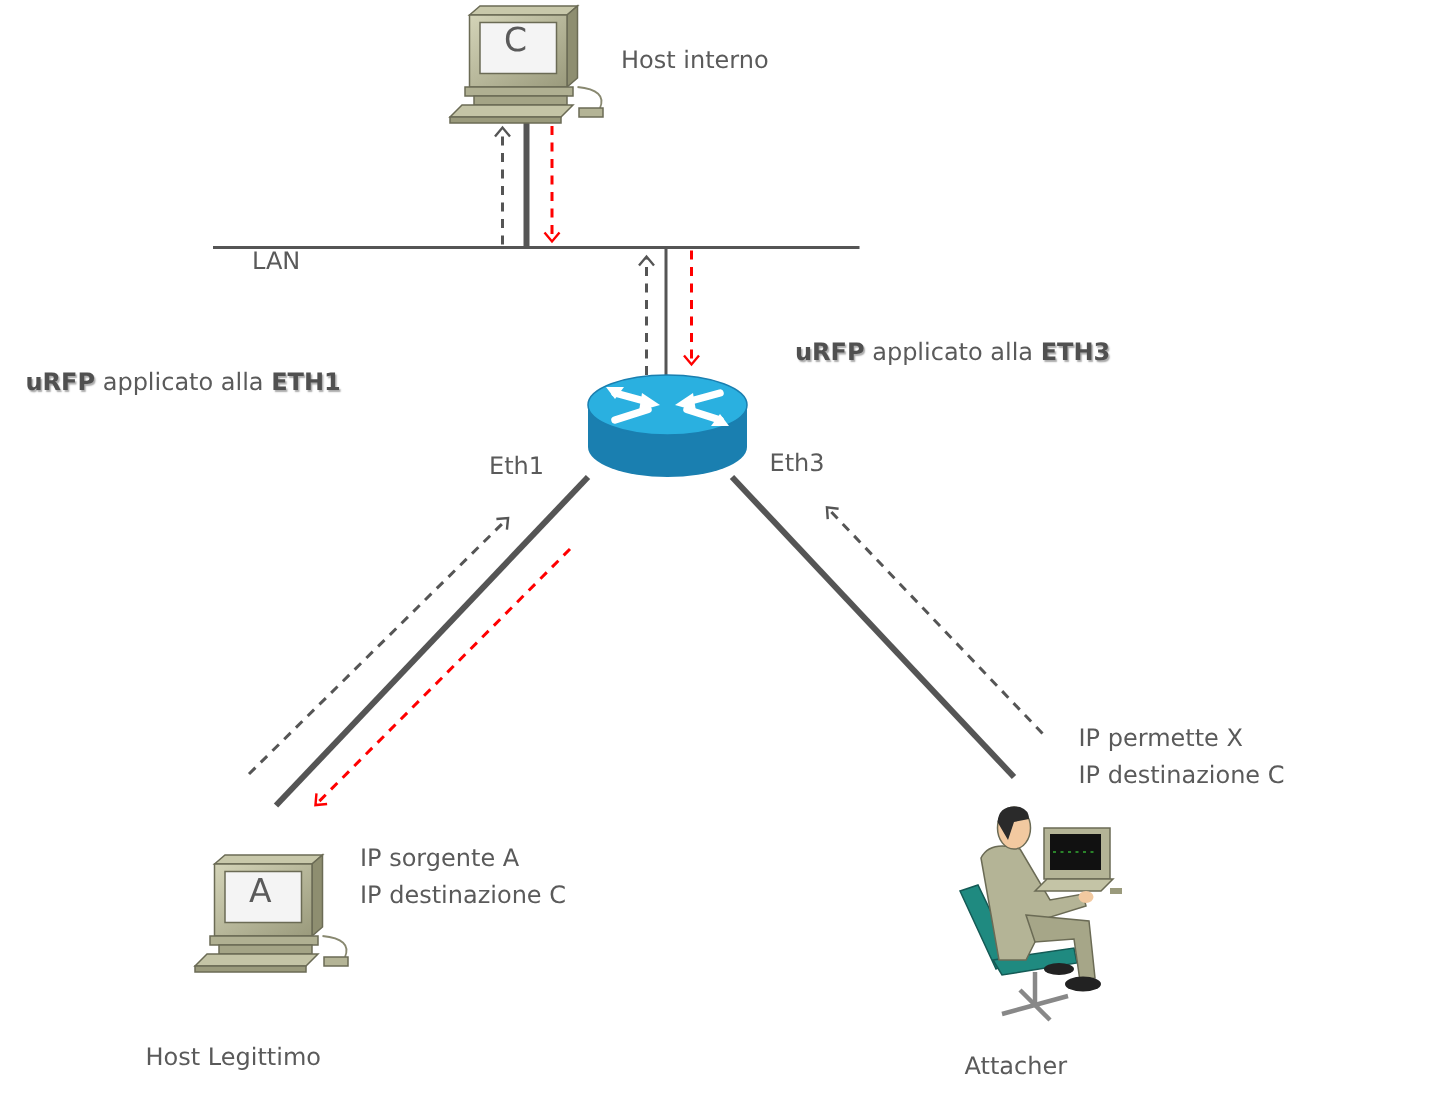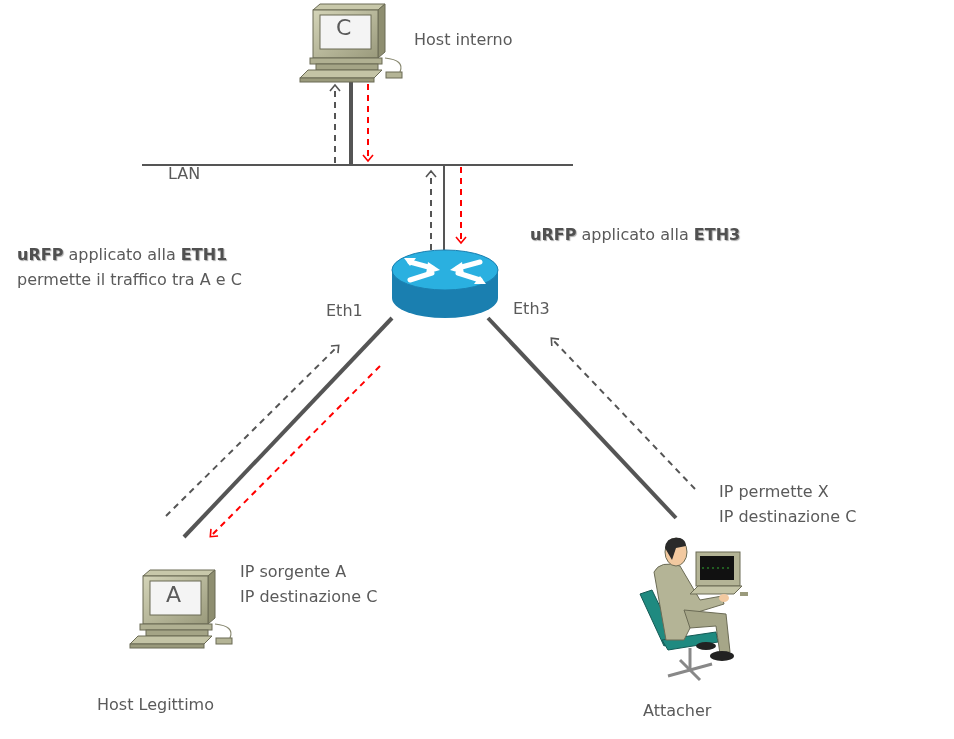--- a/index.html
+++ b/index.html
@@ -110,21 +110,20 @@
   </g>
 </svg>
 
 <div class="txt" style="left:168px; top:133px;margin-top:28px;">LAN</div>
 
 <div class="txt" style="left:336px; top:15px; font-size:22px;">C</div>
 <div class="txt" style="left:414px; top:27px;">Host interno</div>
 
 <div class="txt" style="left:17px; top:242px;">
   <div><span class="bold">uRFP</span><span> applicato alla </span><span class="bold">ETH1</span></div>
-  <div>permette il traffico tra A e C</div>
 </div>
 
 <div class="txt" style="left:530px; top:222px;">
   <div><span class="bold">uRFP</span><span> applicato alla </span><span class="bold">ETH3</span></div>
 </div>
 
 <div class="txt" style="left:326px; top:298px;">Eth1</div>
 <div class="txt" style="left:513px; top:296px;">Eth3</div>
 
 <div class="txt" style="left:240px; top:559px;">

